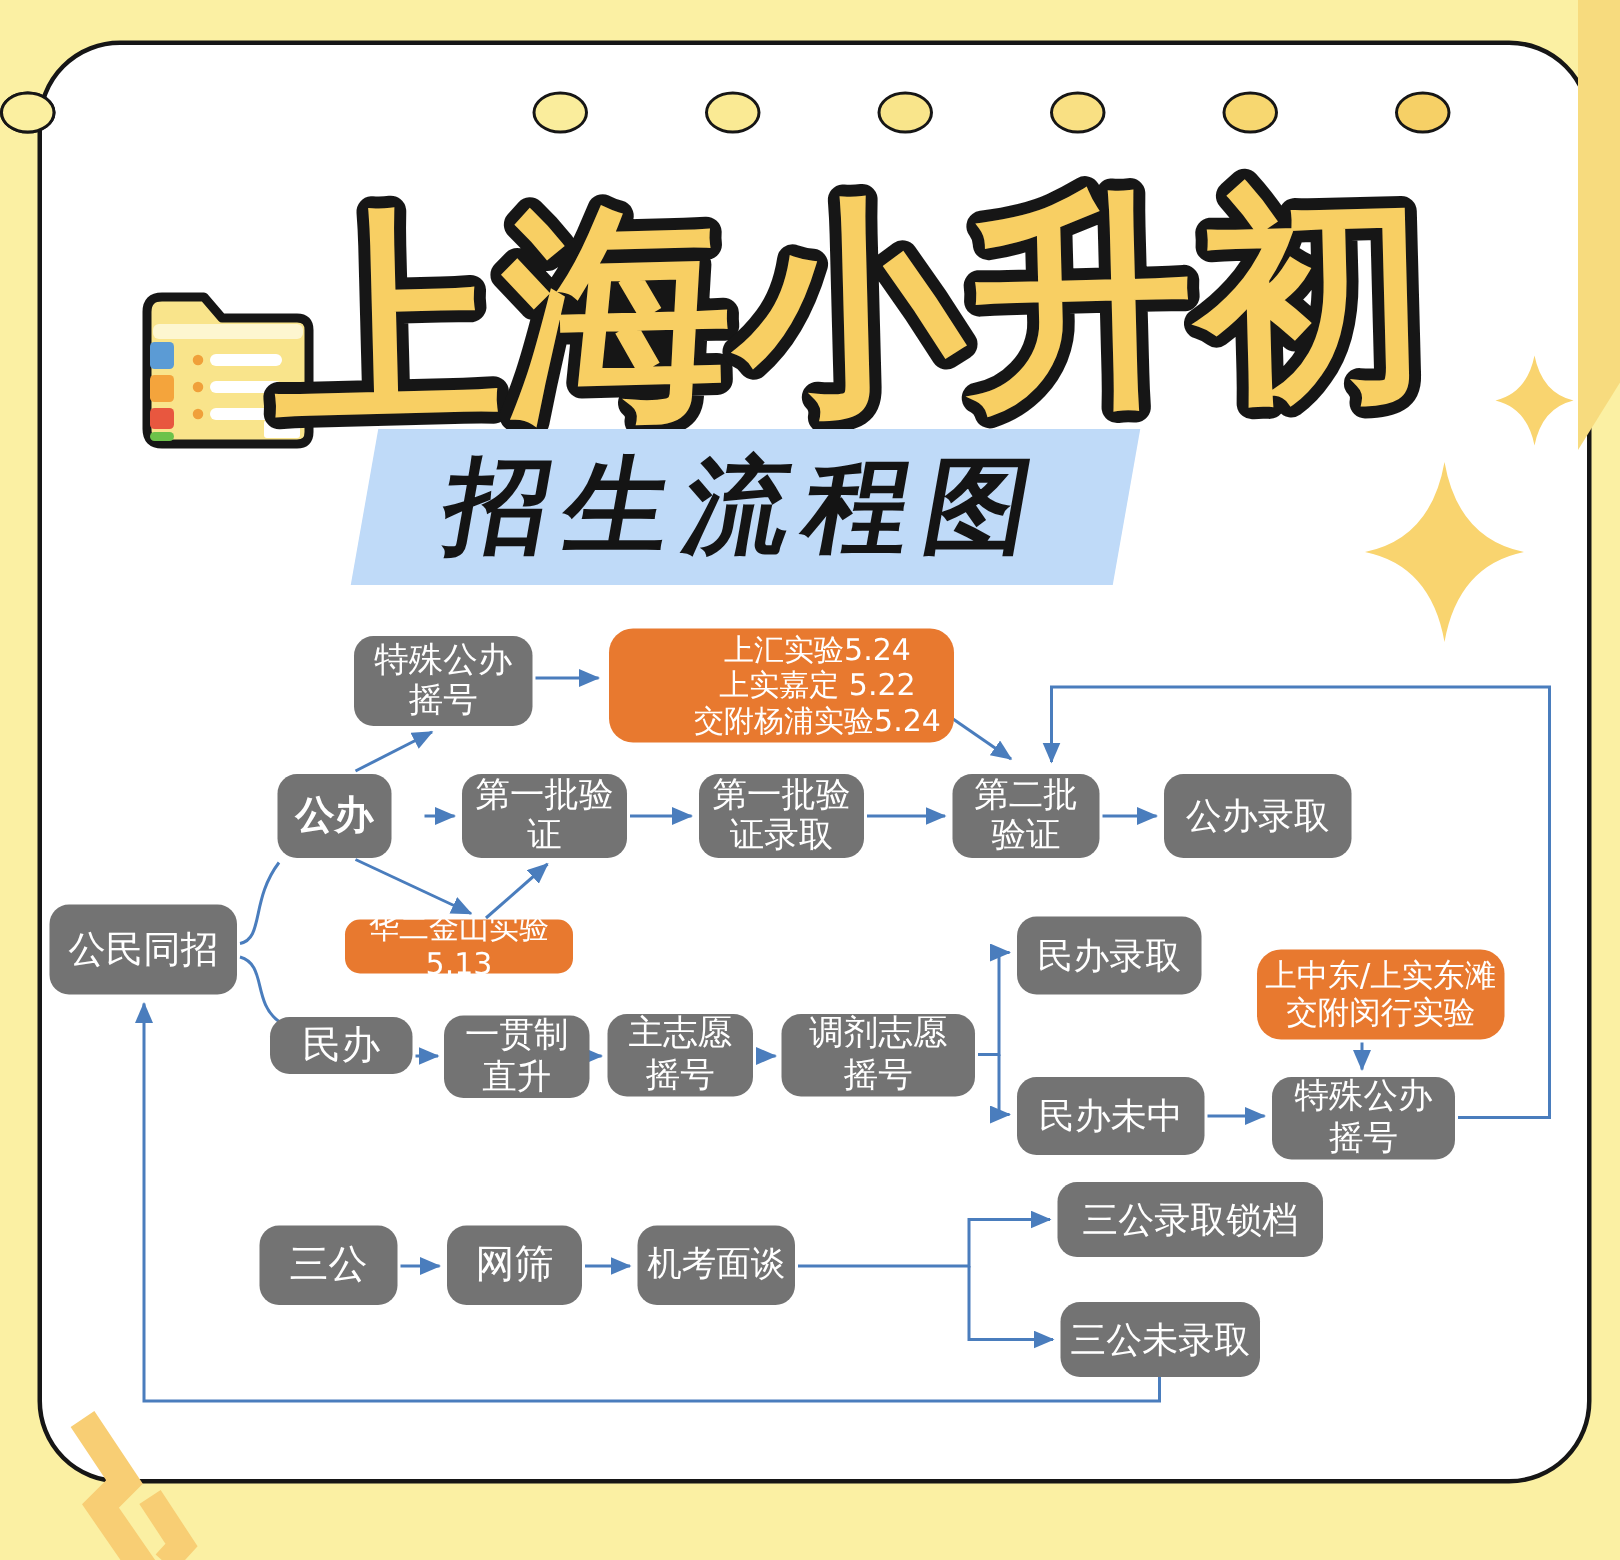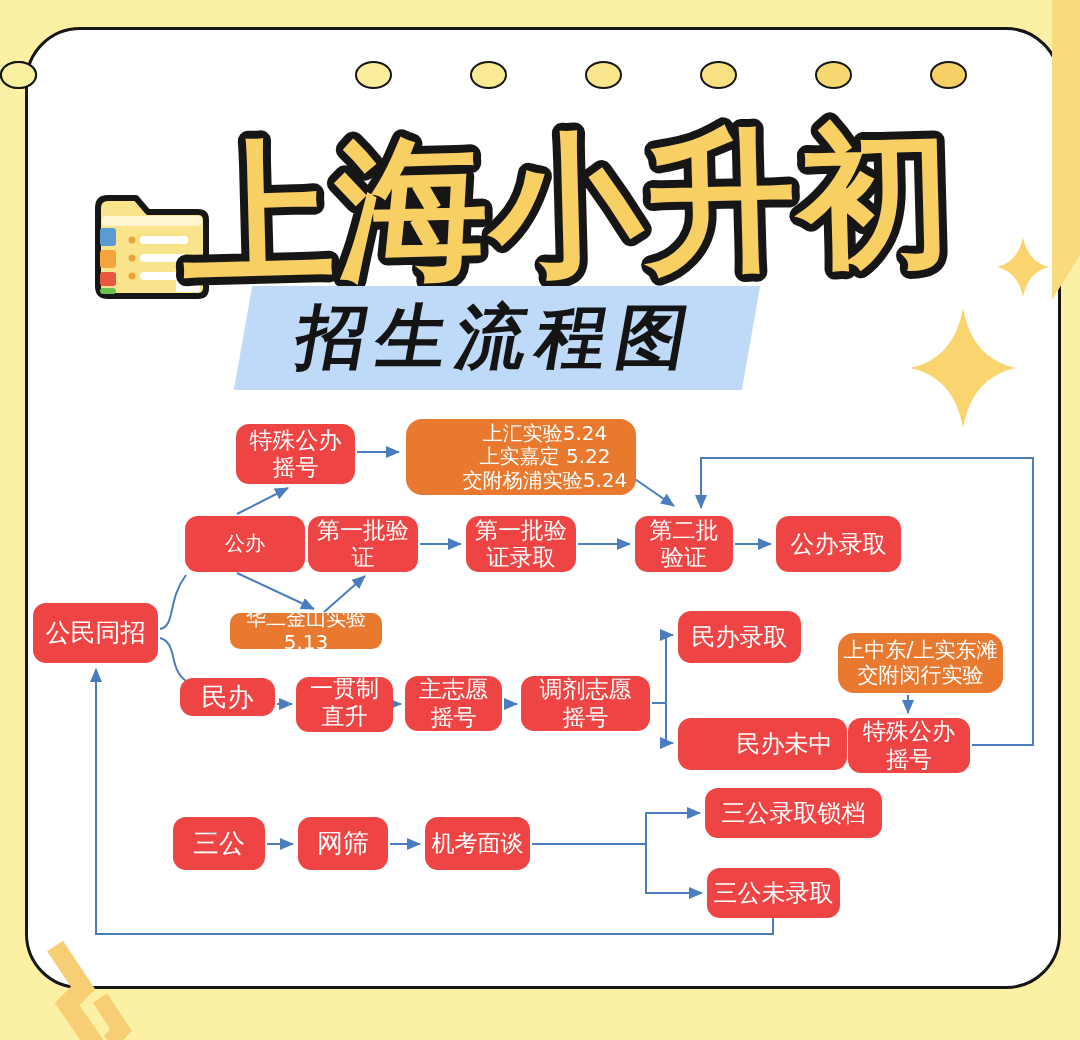--- a/index.html
+++ b/index.html
@@ -42,38 +42,38 @@
     font-size:70px;font-weight:bold;color:#141414;letter-spacing:10px;
     white-space:nowrap;
   }
   .folder-svg{position:absolute;left:84px;top:172px;width:134px;height:134px;}
   
   .node{
     position:absolute;display:flex;align-items:center;justify-content:center;
     text-align:center;color:#ffffff;border-radius:13px;
     white-space:pre-line;line-height:1.18;
   }
-  .blue{background:#ef4444;}
+  .blue{background:#737373;}
   .orange{background:#e8792f;}
   .n-special-top{left:236px;top:424px;width:119px;height:60px;font-size:23px;}
   .n-exp-top{left:406px;top:419px;width:182px;height:76px;font-size:20px;border-radius:16px;padding-left:48px;}
-  .n-gongban{left:185px;top:516px;width:120px;height:56px;font-size:20px;}
+  .n-gongban{left:185px;top:516px;width:76px;height:56px;font-size:26px;font-weight:bold;}
   .n-batch1{left:308px;top:516px;width:110px;height:56px;font-size:23px;}
   .n-batch1-adm{left:466px;top:516px;width:110px;height:56px;font-size:23px;}
   .n-batch2{left:635px;top:516px;width:98px;height:56px;font-size:23px;}
   .n-gongban-adm{left:776px;top:516px;width:125px;height:56px;font-size:24px;}
   .n-huaer{left:230px;top:613px;width:152px;height:36px;font-size:20px;border-radius:10px;}
   .n-tongzhao{left:33px;top:603px;width:125px;height:60px;font-size:25px;}
   .n-minban{left:180px;top:678px;width:95px;height:38px;font-size:26px;}
-  .n-yiguanzhi{left:296px;top:677px;width:97px;height:55px;font-size:23px;font-family:Liberation Mono, monospace;}
+  .n-yiguanzhi{left:296px;top:677px;width:97px;height:55px;font-size:23px;}
   .n-zhuzhiyuan{left:405px;top:676px;width:97px;height:55px;font-size:23px;}
   .n-tiaoji{left:521px;top:676px;width:129px;height:55px;font-size:23px;}
   .n-minban-adm{left:678px;top:611px;width:123px;height:52px;font-size:24px;}
   .n-exp-right{left:838px;top:633px;width:165px;height:60px;font-size:21px;border-radius:16px;}
-  .n-minban-miss{left:678px;top:718px;width:125px;height:52px;font-size:24px;padding-left:44px;}
+  .n-minban-miss{left:678px;top:718px;width:125px;height:52px;font-size:24px;}
   .n-special-right{left:848px;top:718px;width:122px;height:55px;font-size:23px;}
   .n-sangong{left:173px;top:817px;width:92px;height:53px;font-size:26px;}
   .n-wangshai{left:298px;top:817px;width:90px;height:53px;font-size:26px;}
   .n-jikao{left:425px;top:817px;width:105px;height:53px;font-size:23px;}
   .n-sangong-lock{left:705px;top:788px;width:177px;height:50px;font-size:24px;}
   .n-sangong-miss{left:707px;top:868px;width:133px;height:50px;font-size:24px;}
   
   .edges-svg,.decor-svg{position:absolute;left:0;top:0;width:1080px;height:1040px;pointer-events:none;}
 </style>
 </head>

